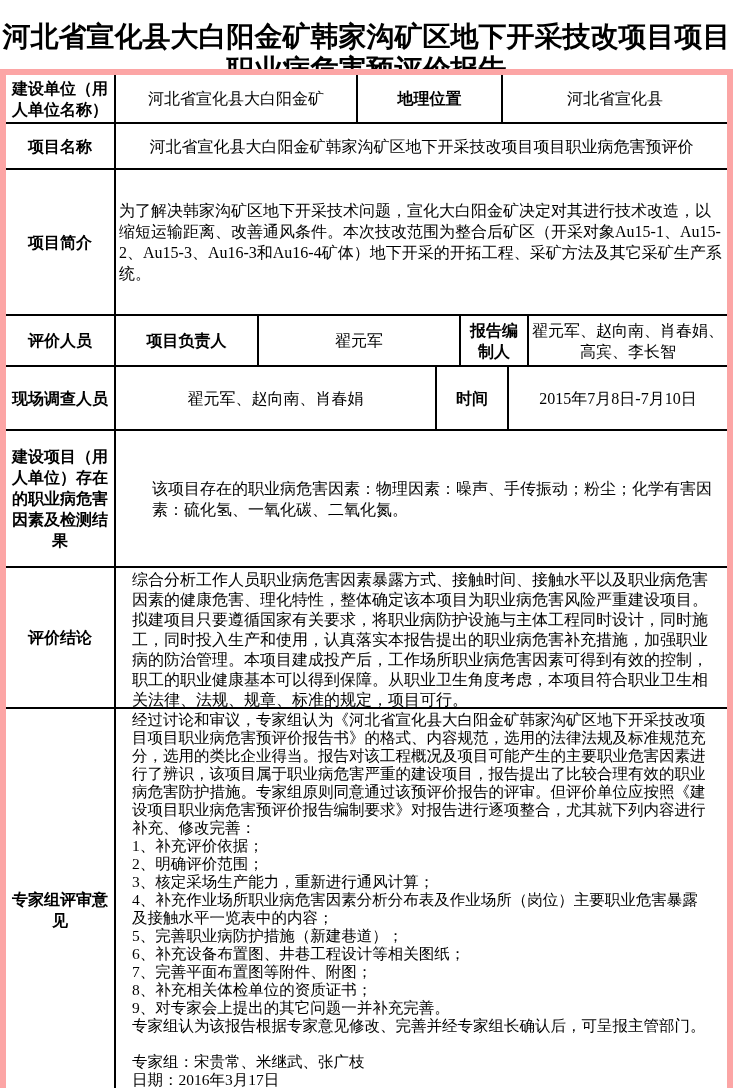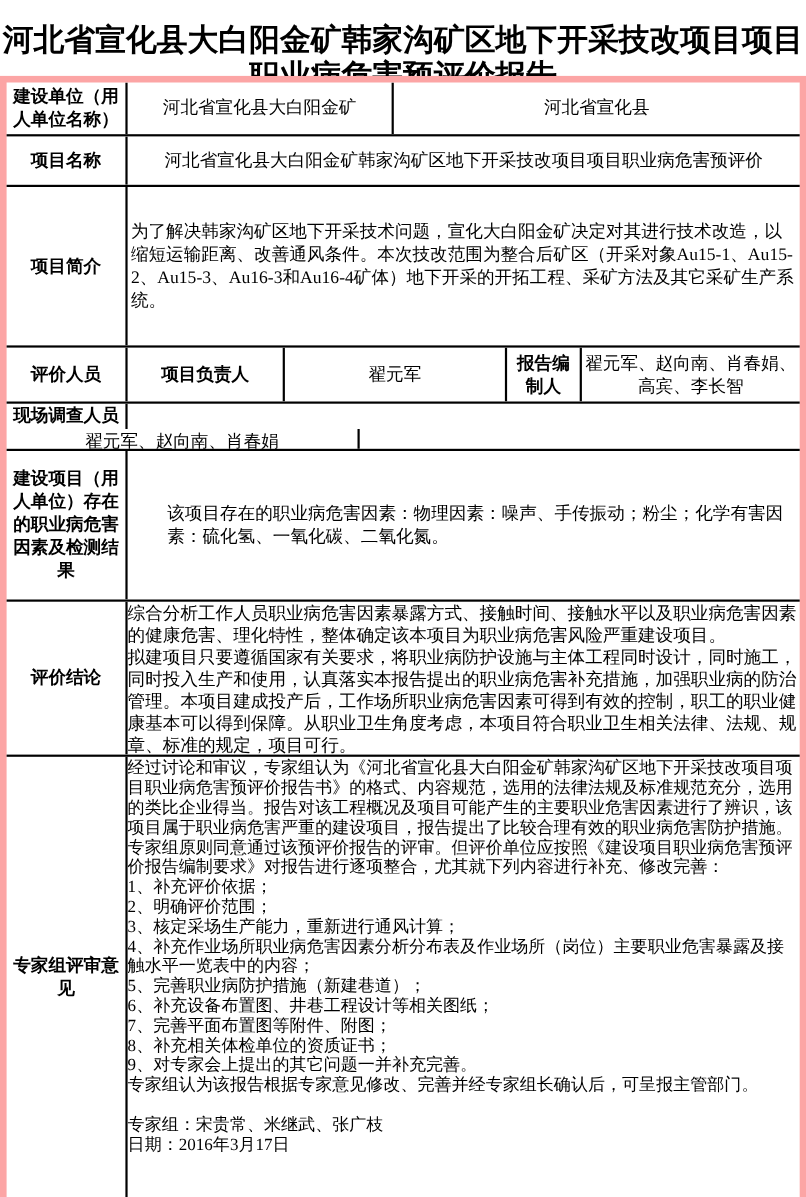--- a/index.html
+++ b/index.html
@@ -43,48 +43,49 @@
   .w-r4c { width: 202px; flex: none; }
   .w-r4d { width: 68px;  flex: none; }
   .w-r5b { width: 321px; flex: none; }
   .w-r5c { width: 72px;  flex: none; }
   .w-rest { flex: 1; }
   
   .h-r1 { height: 49px; }
   .h-r2 { height: 46px; }
   .h-r3 { height: 146px; }
   .h-r4 { height: 51px; }
-  .h-r5 { height: 43px; flex-direction: column; }
+  .h-r5 { height: 64px; }
   .h-r6 { height: 137px; gap: 33px; }
   .h-r7 { height: 141px; }
   .h-r8 { height: 402px; }
   
   .text-left { justify-content: flex-start; text-align: left; }
   .block {
     display: block;
     text-align: left;
-    padding: 2px 0;
+    padding: 2px 16px;
   }
   .conclusion-cell { line-height: 20px; font-size: 16px; }
   .expert-cell { line-height: 18px; font-size: 15.5px; }
   .gap { height: 18px; }
   .vcenter-wrap { width: 100%; }
 </style>
 </head>
 <body>
 
 <div class="doc">
 
   <div class="title">河北省宣化县大白阳金矿韩家沟矿区地下开采技改项目项目职业病危害预评价报告</div>
 
   <div class="table">
 
     <div class="row h-r1">
       <div class="cell label w-label">建设单位（用人单位名称）</div>
       <div class="cell w-r1b">河北省宣化县大白阳金矿</div>
+      <div class="cell label w-r1c">地理位置</div>
       <div class="cell w-rest">河北省宣化县</div>
     </div>
 
     <div class="row h-r2">
       <div class="cell label w-label">项目名称</div>
       <div class="cell w-rest">河北省宣化县大白阳金矿韩家沟矿区地下开采技改项目项目职业病危害预评价</div>
     </div>
 
     <div class="row h-r3">
       <div class="cell label w-label">项目简介</div>

